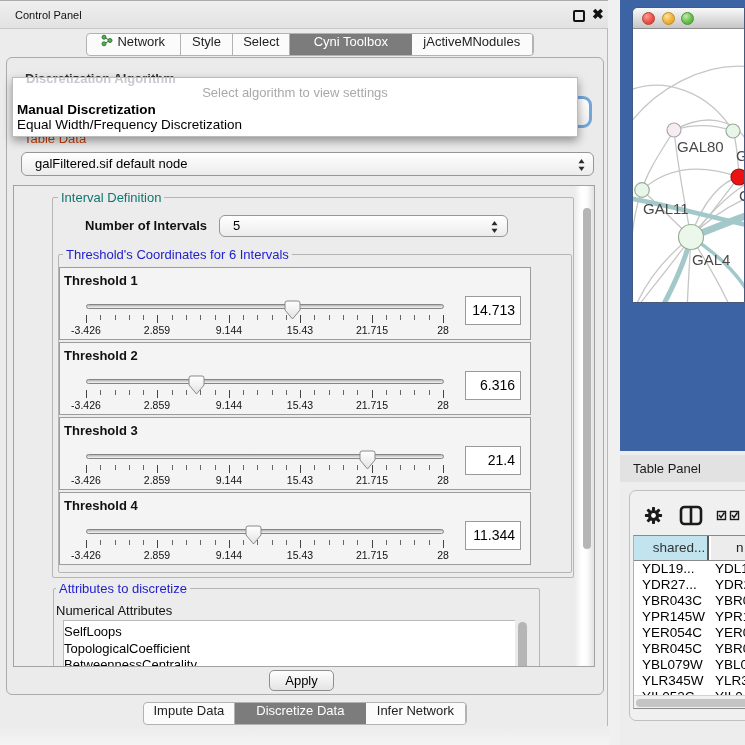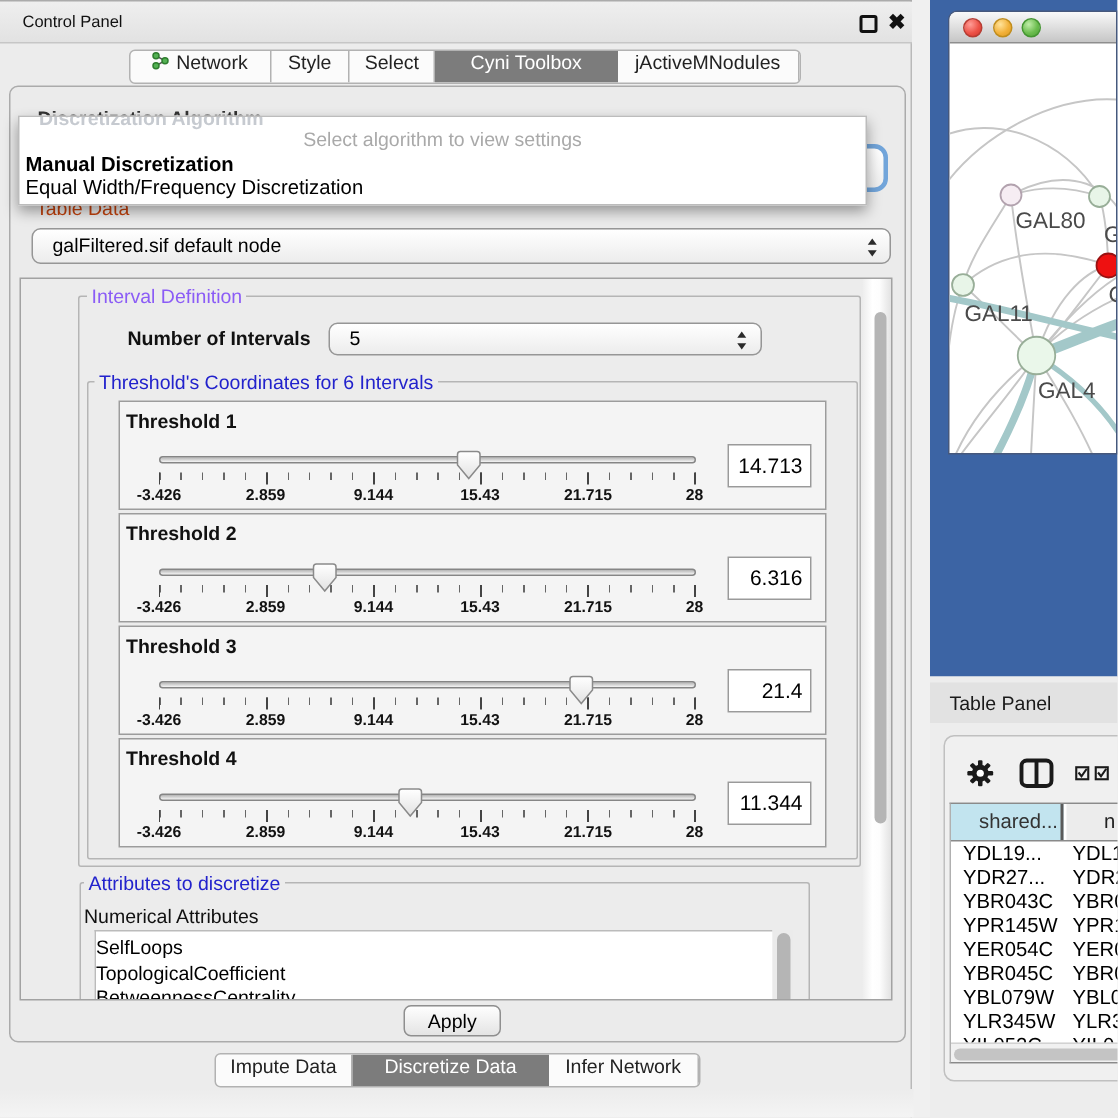--- a/index.html
+++ b/index.html
@@ -55,31 +55,31 @@
 .combo{border:1px solid #969696;border-radius:6px;background:linear-gradient(#fff,#ececec);font-size:13px;color:#000}
 #combo1{left:21px;top:152px;width:573px;height:24px;line-height:22px;padding-left:13px}
 .updn{position:absolute;top:4px;width:9px}
 
 #scrollp{left:13px;top:185px;width:582px;height:482px;border:1px solid #a2a2a2;background:#ececec;overflow:hidden}
 #vsb{position:absolute;left:561px;top:0;width:19px;height:480px;background:linear-gradient(90deg,#ededed 0,#ffffff 35%,#fdfdfd 60%,#e2e2e2 100%)}
 #vsbthumb{position:absolute;left:569px;top:22px;width:8px;height:341px;background:#b5b5b5;border-radius:4px}
 .group{position:absolute;border:1px solid #b5b5b5;border-radius:2px}
 .gtitle{position:absolute;top:-8px;background:#ececec;padding:0 3px;font-size:13px;line-height:15px}
 #ivd{left:38px;top:11px;width:522px;height:381px}
-#ivd .gtitle{left:5px;color:#8b5cf6}
+#ivd .gtitle{left:5px;color:#0f766e}
 #noi{left:71px;top:32px;font-size:13px;font-weight:bold;color:#111}
 #combo2{left:205px;top:29px;width:289px;height:22px;line-height:20px;padding-left:13px}
 #thrg{left:44px;top:68px;width:514px;height:319px}
 #thrg .gtitle{left:4px;color:#2222cc}
-.tb{position:absolute;left:65px;width:472px;height:73px;background:#f4f4f4;border:1px solid #9c9c9c}
+.tb{position:absolute;left:45px;width:472px;height:73px;background:#f4f4f4;border:1px solid #9c9c9c}
 .tb .tlabel{position:absolute;left:4px;top:5px;font-size:13px;font-weight:bold;color:#111}
 .track{position:absolute;left:26px;top:36px;width:358px;height:5px;border:1px solid #858585;border-radius:3px;background:linear-gradient(#b5b5b5,#f5f5f5)}
 .ticks{position:absolute;left:26px;top:47px;width:359px;height:5px;background:repeating-linear-gradient(90deg,#666 0,#666 1px,transparent 1px,transparent 14.28px)}
 .ticksM{position:absolute;left:26px;top:47px;width:359px;height:8px;background:repeating-linear-gradient(90deg,#444 0,#444 1px,transparent 1px,transparent 71.4px)}
-.tick-labels span{position:absolute;top:56px;transform:translateX(-50%);font-size:10.5px;font-weight:bold;color:#111}
+.tick-labels span{position:absolute;top:56px;transform:translateX(-50%);font-size:10.5px;font-weight:normal;color:#111}
 .thumb{position:absolute;top:32px}
 .vbox{position:absolute;left:405px;top:28px;width:56px;height:29px;background:#fff;border:1px solid #9a9a9a;font-size:14px;line-height:27px;text-align:right;padding-right:5px;color:#000}
 #attrg{left:39px;top:402px;width:487px;height:100px}
 #attrg .gtitle{left:2px;color:#2222cc}
 #numattr{left:42px;top:417px;font-size:13px;font-weight:normal;color:#111}
 #attrlist{left:49px;top:434px;width:452px;height:60px;background:#fff;border-top:1px solid #bbb;border-left:1px solid #bbb;font-size:13px;color:#000}
 #attrlist div{padding-left:0;line-height:16.5px}
 #alsbtrack{left:501px;top:434px;width:14px;height:60px;background:#ebebeb}
 #alsbthumb{left:504px;top:436px;width:9px;height:60px;background:#b5b5b5;border-radius:5px 5px 0 0}
 

